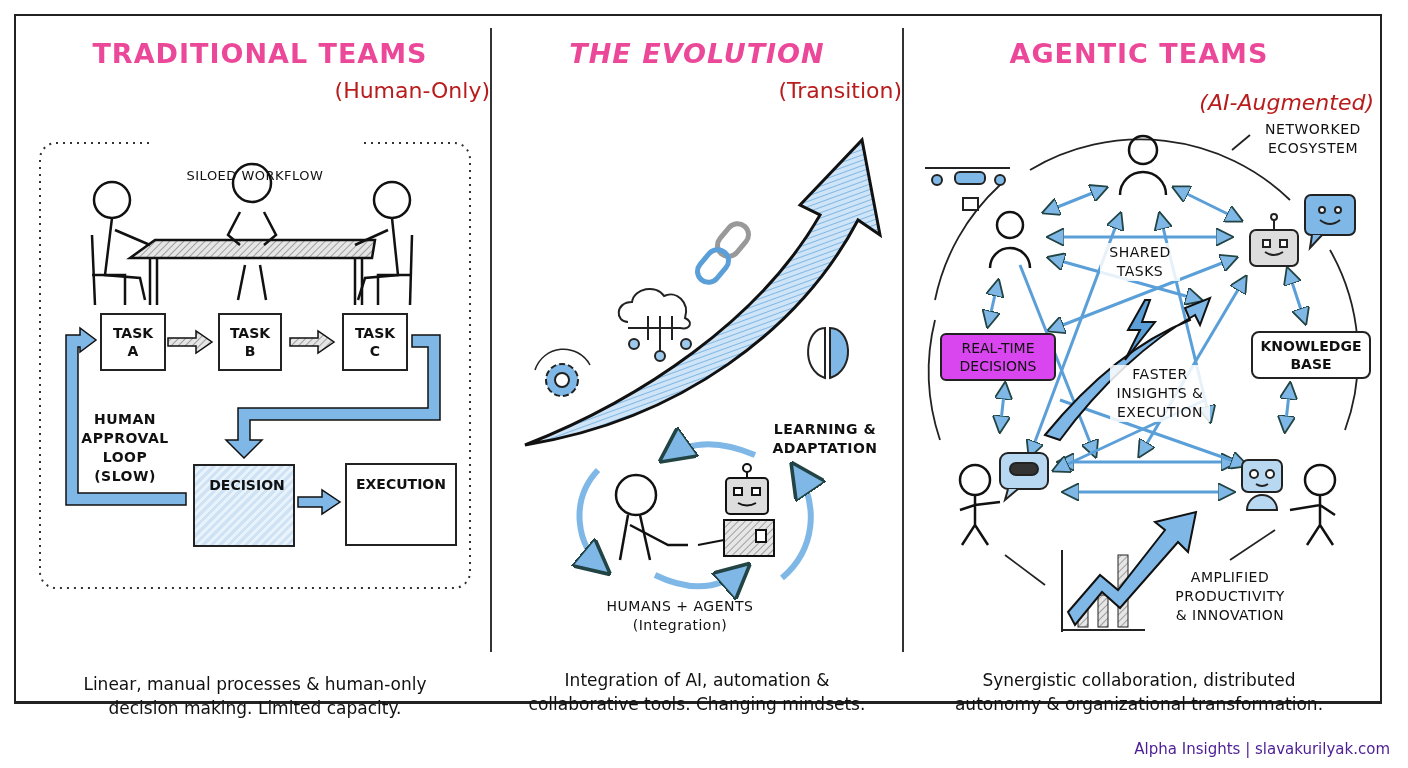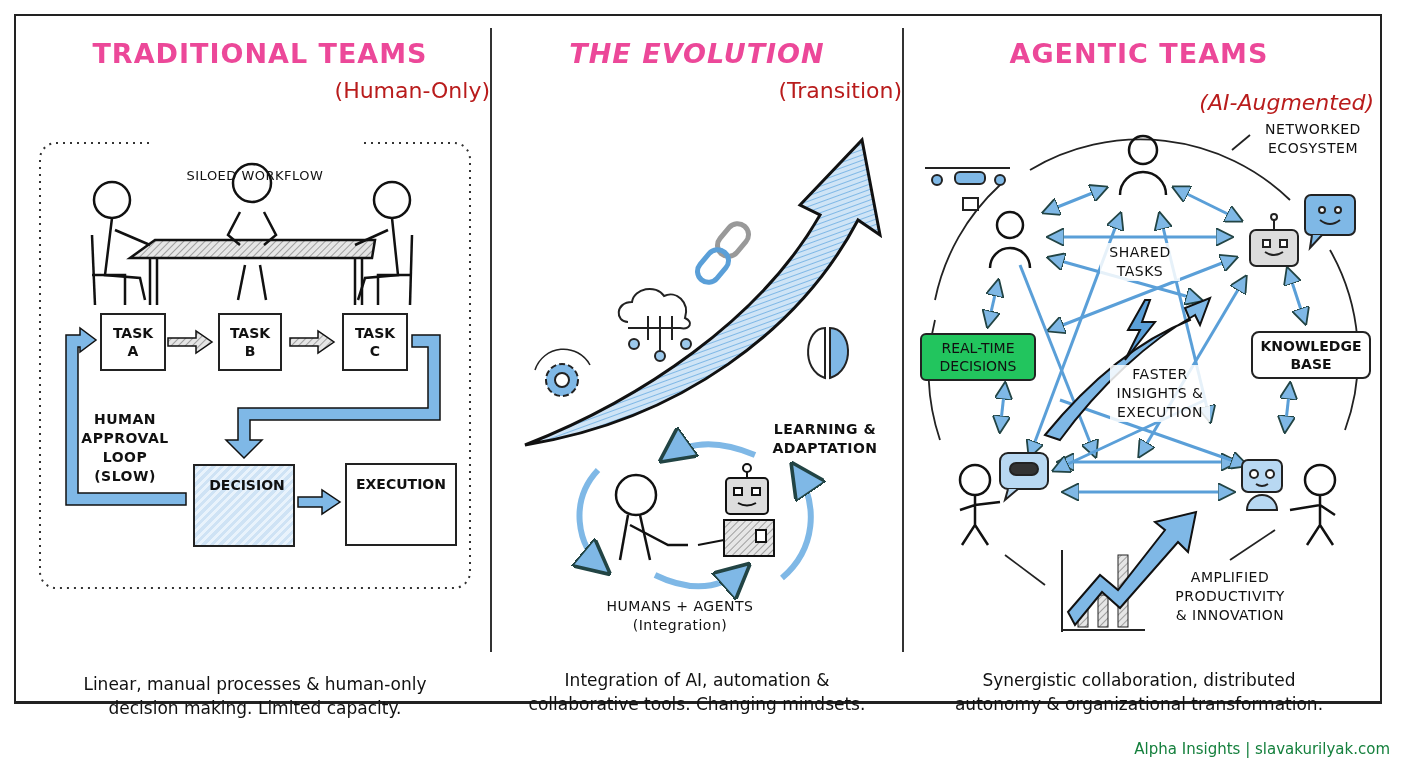--- a/index.html
+++ b/index.html
@@ -3,24 +3,24 @@
 <meta charset="utf-8">
 <style>
   html,body{margin:0;padding:0;background:#fff;}
   body{width:1408px;height:768px;position:relative;overflow:hidden;font-family:"DejaVu Sans",sans-serif;color:#111;}
   .frame{position:absolute;left:14px;top:14px;width:1368px;height:690px;border:2px solid #222;border-bottom-width:3px;box-sizing:border-box;background:#fff;}
   .divider{position:absolute;top:28px;width:2px;height:624px;background:#333;}
   .title{position:absolute;text-align:center;font-family:"DejaVu Sans",sans-serif;font-weight:bold;font-size:27px;letter-spacing:1px;color:#ec4899;}
   .subtitle{position:absolute;text-align:right;font-family:"DejaVu Sans",sans-serif;font-size:22px;color:#b91c1c;}
   .lbl{position:absolute;font-family:"DejaVu Sans",sans-serif;font-size:14px;line-height:19px;text-align:center;color:#111;font-weight:bold;letter-spacing:.5px;}
   .box{position:absolute;border:2px solid #222;background:#fff;box-sizing:border-box;display:flex;align-items:center;justify-content:center;text-align:center;font-size:14px;line-height:18px;font-weight:bold;}
-  .box.blue{background:#22c55e;}
+  .box.blue{background:#d946ef;margin-left:20px;}
   .box.hatch{background:repeating-linear-gradient(135deg,#cfe3f5 0 3px,#e9f3fc 3px 6px);}
   .caption{position:absolute;text-align:center;font-family:"DejaVu Sans",sans-serif;font-size:17px;line-height:24px;color:#111;}
-  .footer{position:absolute;right:18px;top:740px;font-size:15px;color:#15803d;}
+  .footer{position:absolute;right:18px;top:740px;font-size:15px;color:#4c1d95;}
   svg{position:absolute;left:0;top:0;}
 </style>
 </head>
 <body>
 
 <div class="frame"></div>
 <div class="divider" style="left:490px"></div>
 <div class="divider" style="left:902px"></div>
 
 <svg width="1408" height="768">

